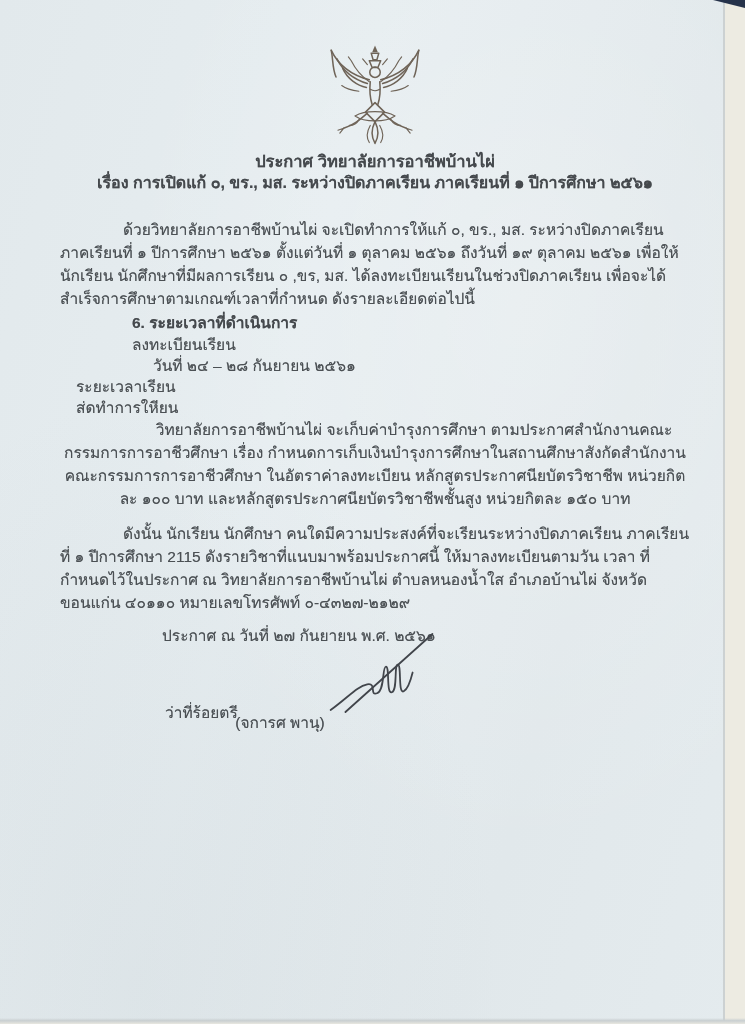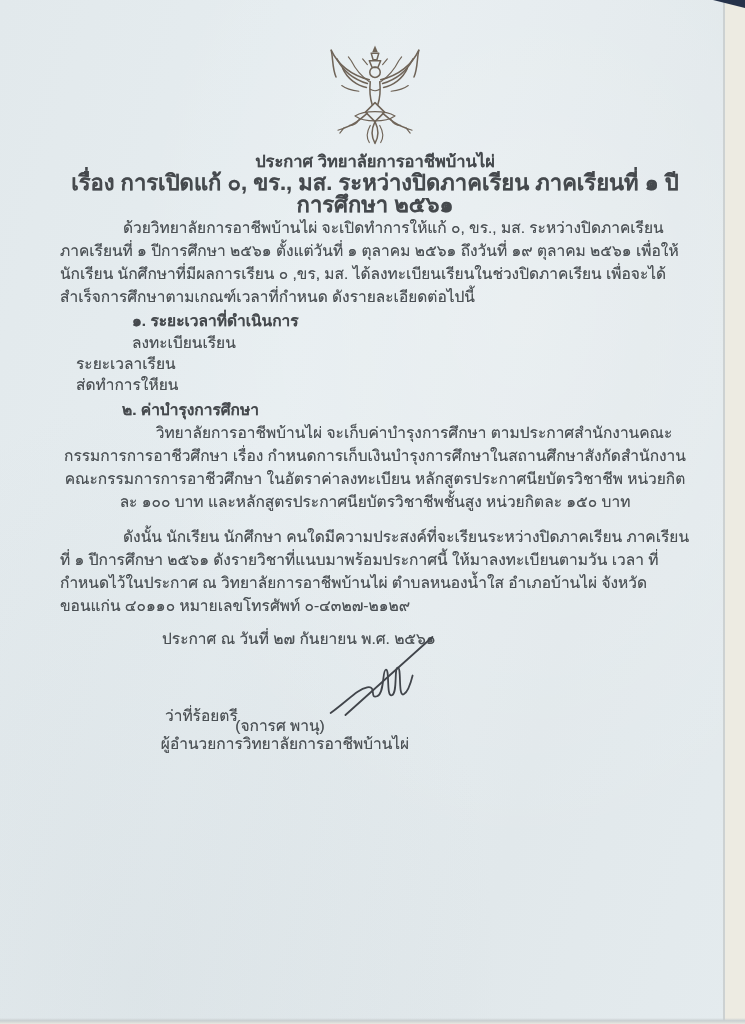--- a/index.html
+++ b/index.html
@@ -29,23 +29,23 @@
     position:absolute;left:0;bottom:0;width:745px;height:6px;
     background:linear-gradient(to bottom,rgba(0,0,0,0) 0,#c9cfd1 45%,#e9e8e0 100%);
   }
   .content{
     position:absolute;top:0;left:60px;width:630px;
     font-size:15.5px;line-height:23px;
     text-shadow:0 0 .5px rgba(75,80,84,.55);
   }
   .emblem{display:block;margin:40px auto 0;width:116px;height:110px;}
   .t1{text-align:center;font-weight:bold;font-size:16.5px;line-height:22px;color:#45494d;}
-  .t2{text-align:center;font-weight:bold;font-size:22px;line-height:22px;color:#45494d;}
+  .t2{text-align:center;font-weight:bold;font-size:16px;line-height:22px;color:#45494d;}
   .para{margin:0;}
-  .intro{text-indent:63px;}
+  .intro{margin-top:24px;text-indent:63px;}
   .h1{margin-top:2px;margin-left:72px;font-weight:bold;line-height:22px;color:#45494d;}
   .itemline{line-height:21px;}
   .ind-label{margin-left:72px;}
   .ind-date{margin-left:93px;}
   .ind-none{margin-left:16px;}
   .h2{margin-top:4px;margin-left:62px;font-weight:bold;line-height:22px;color:#45494d;}
   .tuition{text-indent:78px;text-align:center;}
   .closing{margin-top:12px;text-indent:63px;}
   .issued{margin-top:10px;margin-left:102px;}
   .sigblock{position:relative;height:120px;}
@@ -96,40 +96,39 @@
 
       <path d="M61 82 C57 90 57 98 61 105 C65 98 65 90 61 82"></path>
       <path d="M56 86 C52 93 52 99 55 104 M66 86 C70 93 70 99 67 104" stroke-width="1.2"></path>
     </svg>
 
     <div class="t1">ประกาศ วิทยาลัยการอาชีพบ้านไผ่</div>
     <div class="t2">เรื่อง  การเปิดแก้ ๐, ขร., มส. ระหว่างปิดภาคเรียน  ภาคเรียนที่ ๑ ปีการศึกษา ๒๕๖๑</div>
 
     <p class="para intro">ด้วยวิทยาลัยการอาชีพบ้านไผ่ จะเปิดทำการให้แก้ ๐, ขร., มส. ระหว่างปิดภาคเรียน ภาคเรียนที่ ๑ ปีการศึกษา ๒๕๖๑  ตั้งแต่วันที่  ๑  ตุลาคม  ๒๕๖๑  ถึงวันที่  ๑๙  ตุลาคม  ๒๕๖๑  เพื่อให้นักเรียน นักศึกษาที่มีผลการเรียน ๐ ,ขร, มส. ได้ลงทะเบียนเรียนในช่วงปิดภาคเรียน เพื่อจะได้สำเร็จการศึกษาตามเกณฑ์เวลาที่กำหนด ดังรายละเอียดต่อไปนี้</p>
 
-    <div class="h1">๑.  ระยะเวลาที่ดำเนินการ</div>
+    <div class="h1">6.  ระยะเวลาที่ดำเนินการ</div>
     <div class="itemline ind-label">ลงทะเบียนเรียน</div>
+    <div class="itemline ind-date">วันที่  ๒๔ – ๒๘  กันยายน  ๒๕๖๑</div>
     <div class="itemline ind-none">ระยะเวลาเรียน</div>
     <div class="itemline ind-none">ส่ดทำการใหียน</div>
 
-    <div class="h2">๒. ค่าบำรุงการศึกษา</div>
     <p class="para tuition">วิทยาลัยการอาชีพบ้านไผ่  จะเก็บค่าบำรุงการศึกษา  ตามประกาศสำนักงานคณะกรรมการการอาชีวศึกษา  เรื่อง  กำหนดการเก็บเงินบำรุงการศึกษาในสถานศึกษาสังกัดสำนักงานคณะกรรมการการอาชีวศึกษา ในอัตราค่าลงทะเบียน  หลักสูตรประกาศนียบัตรวิชาชีพ  หน่วยกิตละ  ๑๐๐  บาท และหลักสูตรประกาศนียบัตรวิชาชีพชั้นสูง  หน่วยกิตละ  ๑๕๐  บาท</p>
 
-    <p class="para closing">ดังนั้น  นักเรียน  นักศึกษา คนใดมีความประสงค์ที่จะเรียนระหว่างปิดภาคเรียน ภาคเรียนที่ ๑ ปีการศึกษา ๒๕๖๑  ดังรายวิชาที่แนบมาพร้อมประกาศนี้ ให้มาลงทะเบียนตามวัน เวลา ที่กำหนดไว้ในประกาศ ณ  วิทยาลัยการอาชีพบ้านไผ่  ตำบลหนองน้ำใส  อำเภอบ้านไผ่  จังหวัดขอนแก่น  ๔๐๑๑๐  หมายเลขโทรศัพท์ ๐-๔๓๒๗-๒๑๒๙</p>
+    <p class="para closing">ดังนั้น  นักเรียน  นักศึกษา คนใดมีความประสงค์ที่จะเรียนระหว่างปิดภาคเรียน ภาคเรียนที่ ๑ ปีการศึกษา 2115  ดังรายวิชาที่แนบมาพร้อมประกาศนี้ ให้มาลงทะเบียนตามวัน เวลา ที่กำหนดไว้ในประกาศ ณ  วิทยาลัยการอาชีพบ้านไผ่  ตำบลหนองน้ำใส  อำเภอบ้านไผ่  จังหวัดขอนแก่น  ๔๐๑๑๐  หมายเลขโทรศัพท์ ๐-๔๓๒๗-๒๑๒๙</p>
 
     <div class="issued">ประกาศ  ณ  วันที่ ๒๗  กันยายน   พ.ศ. ๒๕๖๑</div>
 
     <div class="sigblock">
       <svg class="scribble" viewBox="0 0 110 85" fill="none" stroke="#41454b" stroke-width="1.8" stroke-linecap="round">
         <path d="M18 82 L106 3"></path>
         <path d="M3 80 C22 66 30 56 40 54 C50 52 42 66 50 63 C58 60 55 36 59 36 C63 36 59 64 65 62 C71 60 67 34 71 34 C75 34 71 64 77 61 C81 59 84 50 86 42"></path>
       </svg>
       <div class="rank">ว่าที่ร้อยตรี</div>
       <div class="sname">(จการศ  พานุ)</div>
-      <div class="spos">ผู้อำนวยการวิทยาลัยการอาชีพบ้านไผ่</div>
     </div>
 
   </div>
 
   <div class="edge-strip"></div>
   <div class="corner-wedge"></div>
   <div class="bottom-edge"></div>
 </div>
 
 </body></html>

